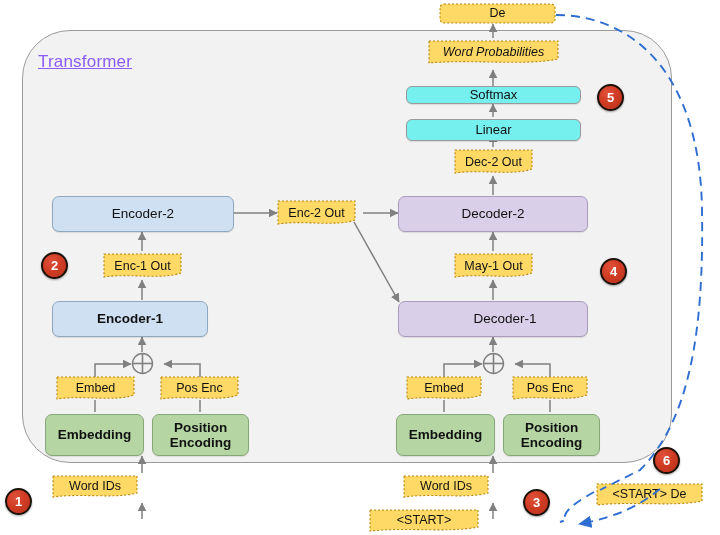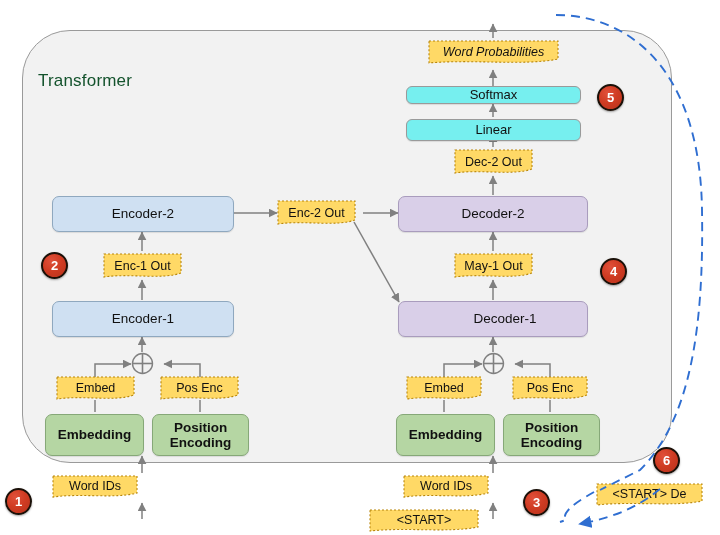--- a/index.html
+++ b/index.html
@@ -16,25 +16,26 @@
   .outer-box{
     position:absolute;
     left:22px; top:30px; width:650px; height:433px;
     background:#f2f2f2;
     border:1.3px solid #9a9a9a;
     border-radius:48px;
     box-sizing:border-box;
   }
   .outer-title{
     position:absolute;
-    left:38px; top:71px;
+    left:38px; top:52px;
     font-size:17px;
-    color:#14532d;
+    color:#8b5cf6;
     letter-spacing:.2px;
     white-space:nowrap;
+    text-decoration:underline;
   }
 
   
   .node{
     position:absolute;
     box-sizing:border-box;
     display:flex;align-items:center;justify-content:center;
     text-align:center;
     border-radius:7px;
     color:#111;
@@ -188,21 +189,21 @@
     <path d="M660,489 C640,505 620,516 580,524" fill="none" stroke="#2f6ed1" stroke-width="1.9" stroke-dasharray="9,6" marker-end="url(#ahd2)"></path>
     <defs>
       <marker id="ahd2" markerWidth="9" markerHeight="9" refX="6" refY="3.2" orient="auto">
         <path d="M0,0 L7,3.2 L0,6.4 z" fill="#2f6ed1"></path>
       </marker>
     </defs>
   </svg>
 
   <div class="node enc" style="left:52px; top:196px; width:182px; height:36px;">Encoder-2</div>
 
-  <div class="node enc" style="left:52px; top:301px; width:182px; height:36px;">Encoder-1</div>
+  <div class="node enc" style="left:52px; top:301px; width:156px; height:36px;font-weight:bold;">Encoder-1</div>
 
   <div class="node green" style="left:45px; top:414px; width:99px; height:42px;">Embedding</div>
 
   <div class="node green" style="left:152px; top:414px; width:97px; height:42px;">Position
 Encoding</div>
 
   <div class="plus" style="left:131px; top:352px;">
     <svg width="23" height="23" viewBox="0 0 23 23">
       <circle cx="11.5" cy="11.5" r="10" fill="#f2f2f2" stroke="#808080" stroke-width="1.4"></circle>
       <line x1="11.5" y1="1.2" x2="11.5" y2="21.8" stroke="#808080" stroke-width="1.6"></line>
@@ -295,20 +296,26 @@
     <span class="txt">Dec-2 Out</span>
   </div>
 
   <div class="note italic" style="left:428px; top:40px; width:131px; height:26px;">
     <svg class="body" viewBox="0 0 131 26" preserveAspectRatio="none">
       <path d="M1,1 L130,1 L130,19 C96,26 44,19 1,23 Z" fill="#ffd966" stroke="#b8860b" stroke-width="1.1" stroke-dasharray="2,2"></path>
     </svg>
     <span class="txt">Word Probabilities</span>
   </div>
 
+  <div class="note" style="left:439px; top:3px; width:117px; height:22px;">
+    <svg class="body" viewBox="0 0 117 22" preserveAspectRatio="none">
+      <rect x="1" y="1" width="115" height="19" rx="4" fill="#ffd966" stroke="#b8860b" stroke-width="1.1" stroke-dasharray="2,2"></rect>
+    </svg>
+    <span class="txt">De</span>
+  </div>
 
   <div class="note" style="left:403px; top:475px; width:86px; height:24px;">
     <svg class="body" viewBox="0 0 86 24" preserveAspectRatio="none">
       <path d="M1,1 L85,1 L85,18 C62,24 30,18 1,22 Z" fill="#ffd966" stroke="#b8860b" stroke-width="1.1" stroke-dasharray="2,2"></path>
     </svg>
     <span class="txt">Word IDs</span>
   </div>
 
   <div class="note" style="left:369px; top:509px; width:110px; height:24px;">
     <svg class="body" viewBox="0 0 110 24" preserveAspectRatio="none">

